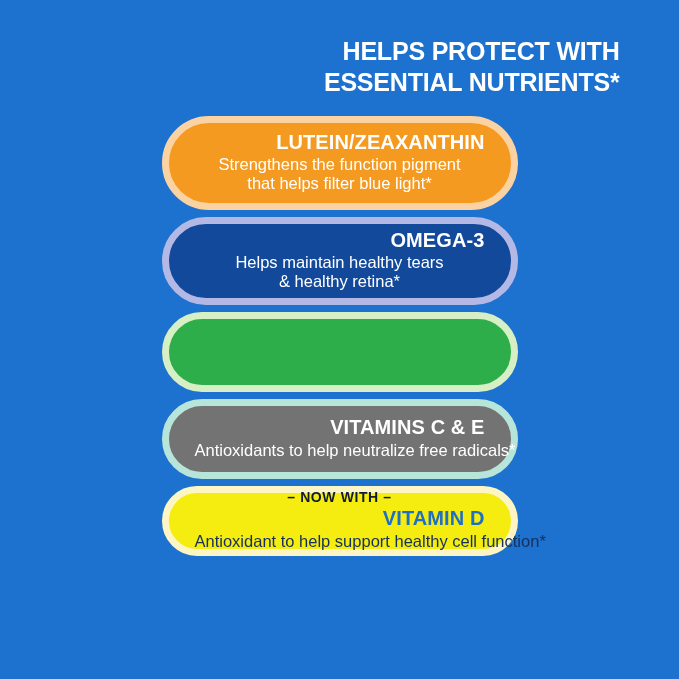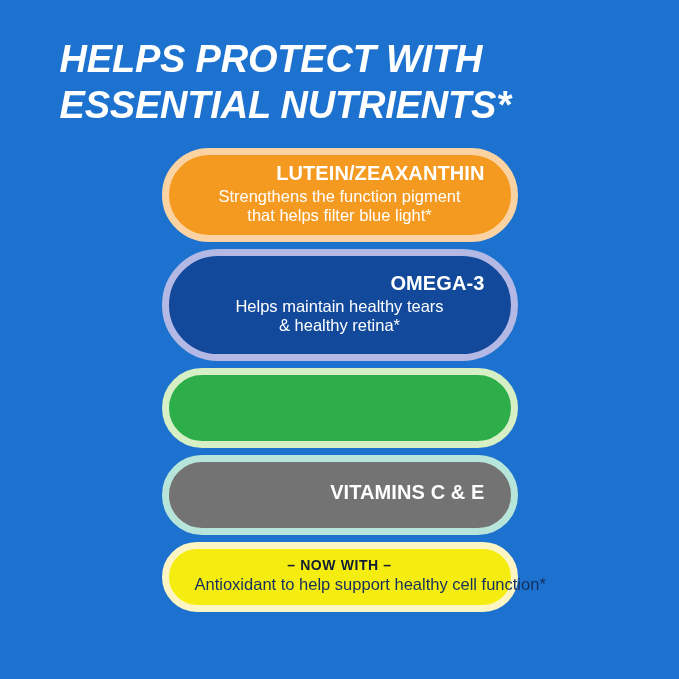--- a/index.html
+++ b/index.html
@@ -22,28 +22,27 @@
     box-sizing: border-box;
     display: flex;
     flex-direction: column;
     align-items: center;
   }
 
   
   .headline {
     width: 560px;
     margin-top: 36px;
-    text-align: left;
+    text-align: right;
     color: #ffffff;
     font-weight: bold;
-    font-size: 38px;
+    font-size: 25px;
     line-height: 1.22;
     letter-spacing: -0.2px;
     font-stretch: condensed;
-    font-style: italic;
   }
   .headline .hl-line {
     display: block;
     white-space: nowrap;
   }
 
   
   .pill-stack {
     margin-top: 19px;
     width: 370px;
@@ -90,21 +89,21 @@
     font-weight: bold;
     font-size: 14px;
     letter-spacing: 0.6px;
     line-height: 1.2;
     margin-bottom: 1px;
     white-space: nowrap;
   }
 
   
   .pill.p1 { height: 94px; }
-  .pill.p2 { height: 112px; }
+  .pill.p2 { height: 88px; }
   .pill.p3 { height: 80px; }
   .pill.p4 { height: 80px; }
   .pill.p5 { height: 70px; }
 </style>
 </head>
 <body style="background: rgb(28, 114, 206);">
 
 <div class="poster" style="background: rgb(28, 114, 206);">
 
   <div class="headline" style="color: rgb(255, 255, 255);">
@@ -128,23 +127,27 @@
         <span class="dl">Helps maintain healthy tears</span>
         <span class="dl">&amp; healthy retina*</span>
       </div>
     </div>
 
     <div class="pill p3" style="background: rgb(45, 174, 75); border-color: rgb(214, 239, 196); color: rgb(255, 255, 255);">
     </div>
 
     <div class="pill p4" style="background: #737373; border-color: rgb(184, 229, 218); color: rgb(255, 255, 255);">
       <div class="pill-title" style="color: rgb(255, 255, 255);">VITAMINS C &amp; E</div>
+      <div class="pill-desc">
+        <span class="dl">Antioxidants to help neutralize free radicals*</span>
+      </div>
     </div>
 
     <div class="pill p5" style="background: rgb(245, 236, 16); border-color: rgb(253, 246, 196); color: rgb(22, 48, 94);">
       <div class="pill-eyebrow" style="color: rgb(16, 28, 51);">– NOW WITH –</div>
+      <div class="pill-title" style="color: rgb(31, 111, 196);">VITAMIN D</div>
       <div class="pill-desc">
         <span class="dl">Antioxidant to help support healthy cell function*</span>
       </div>
     </div>
 
   </div>
 </div>
 
 </body></html>

